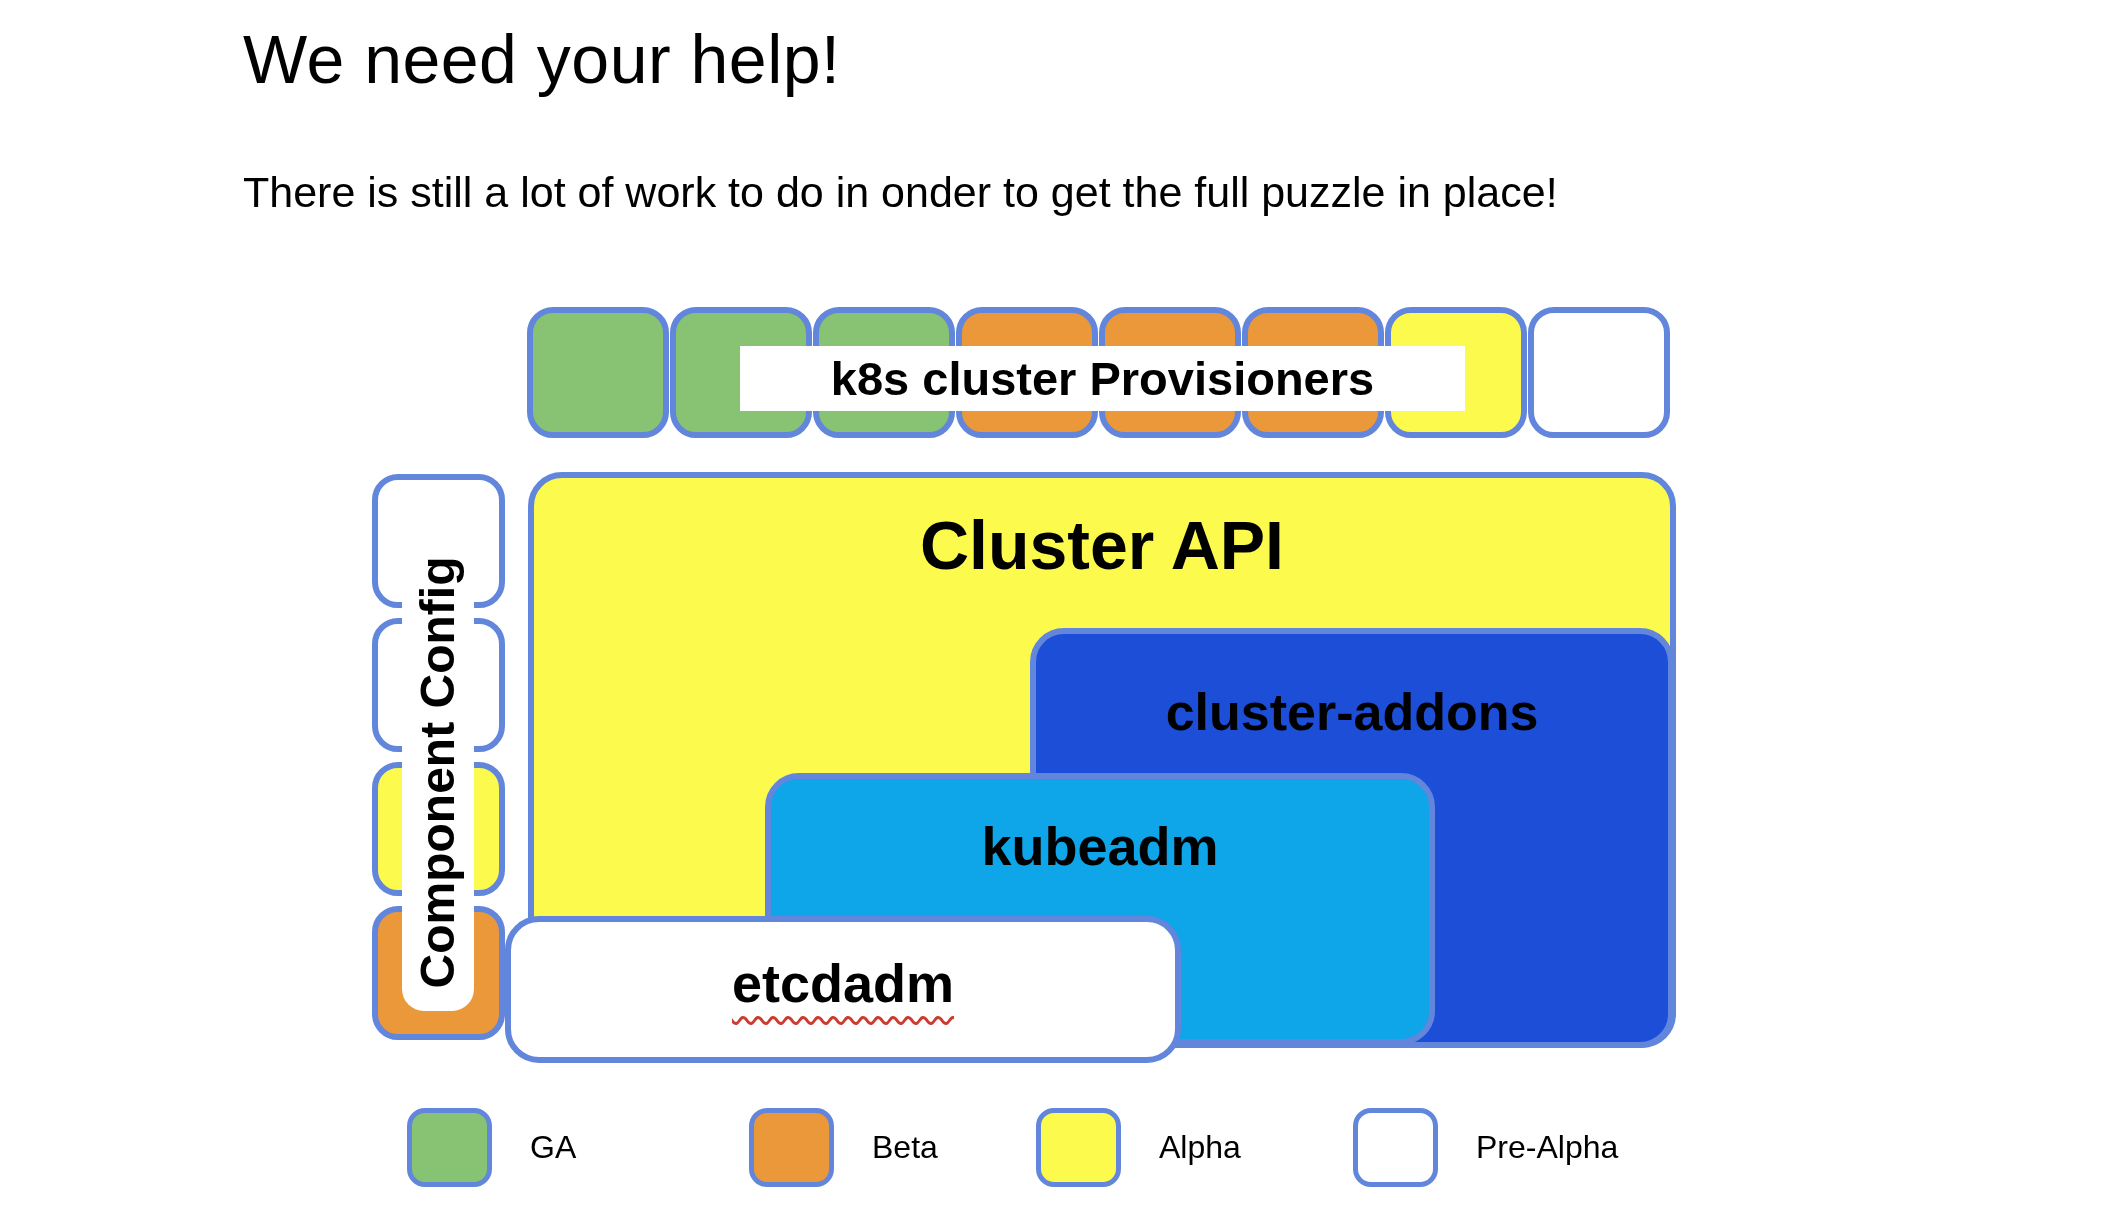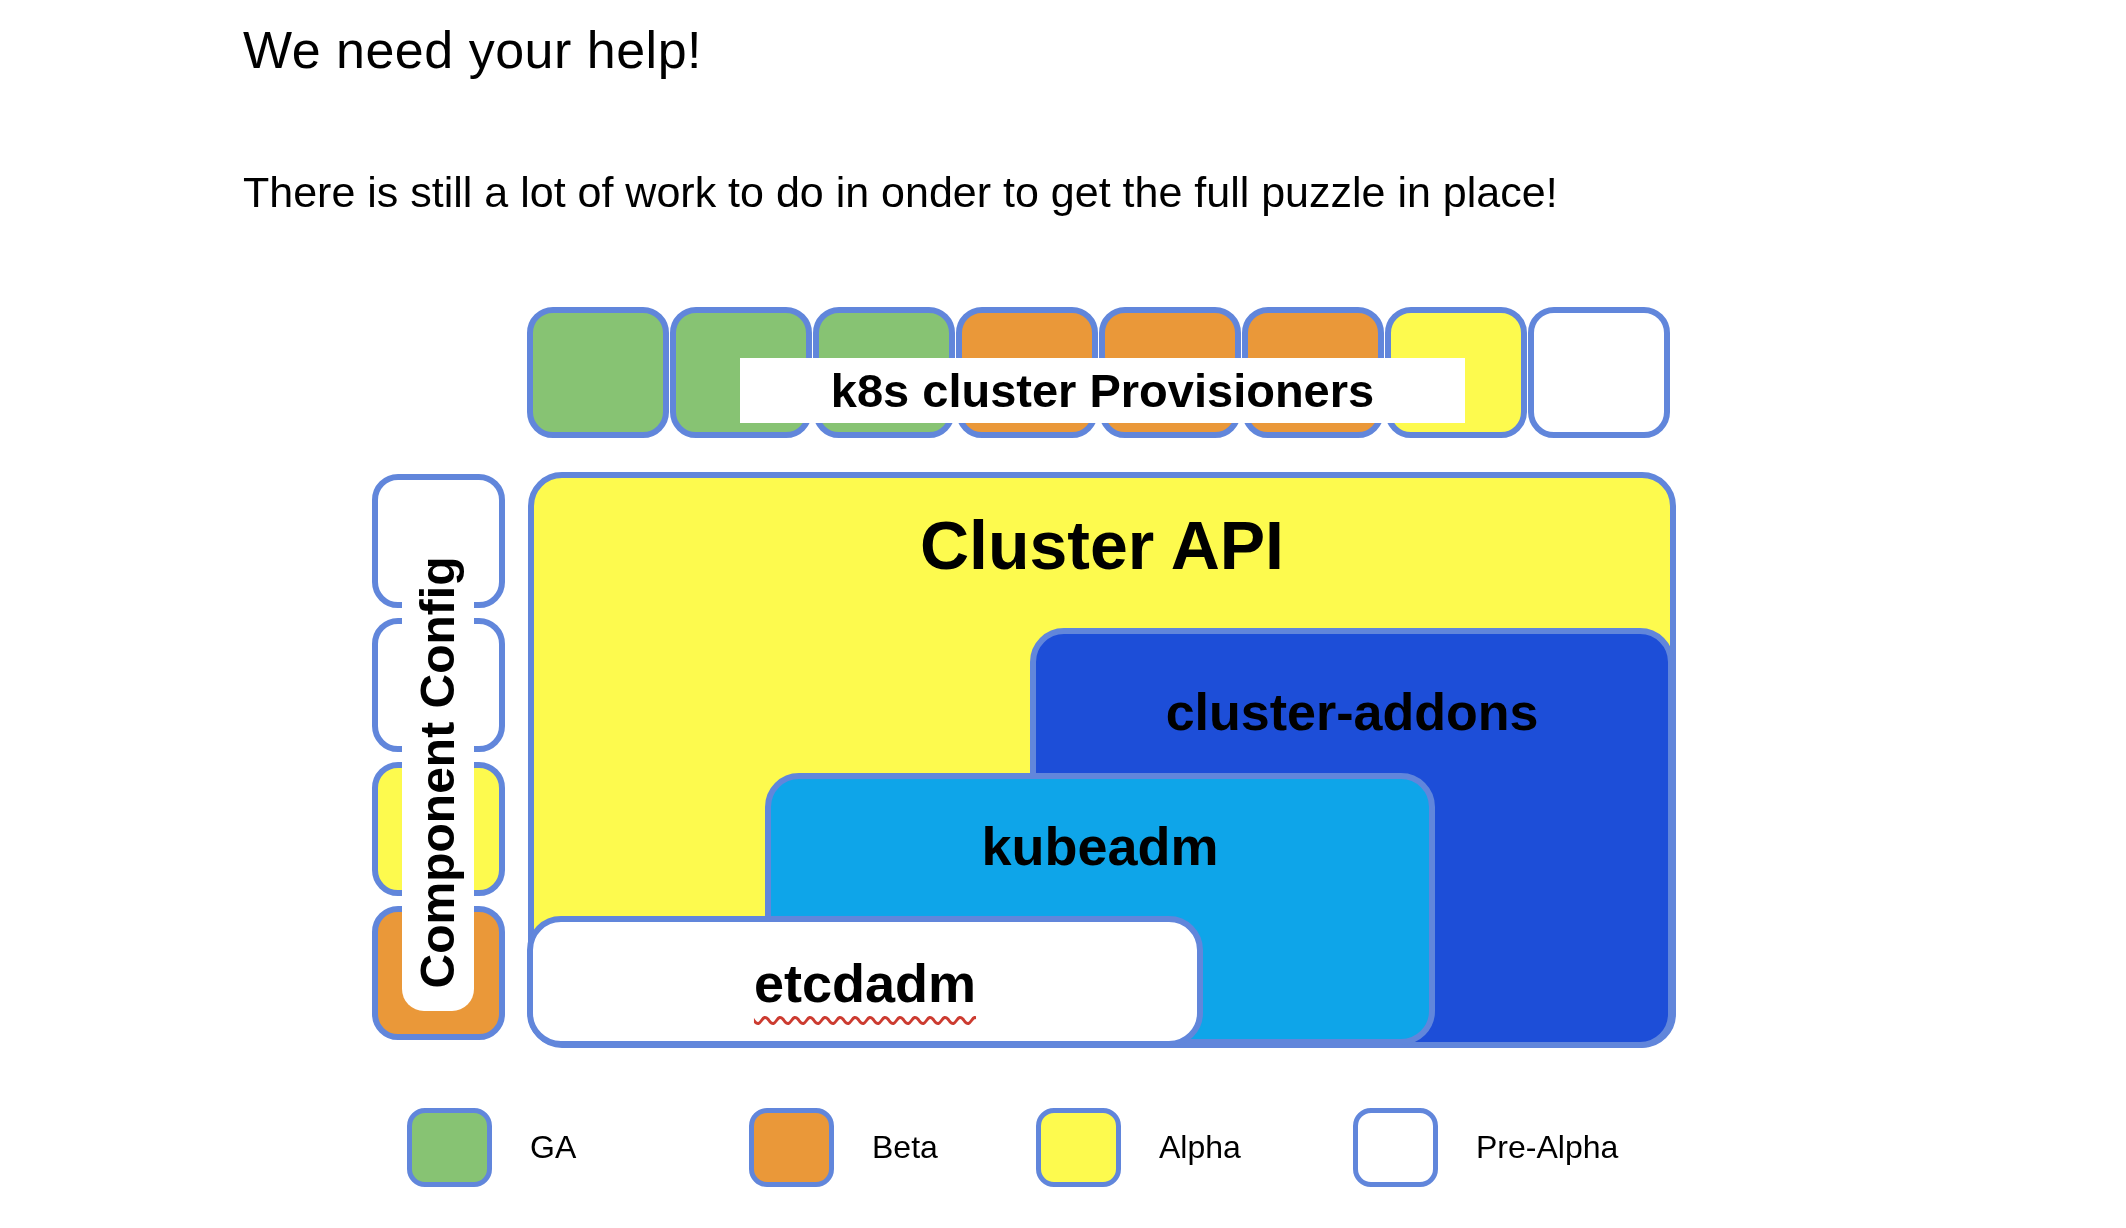--- a/index.html
+++ b/index.html
@@ -10,21 +10,21 @@
     background: #ffffff;
     overflow: hidden;
     font-family: "Liberation Sans", "DejaVu Sans", sans-serif;
     color: #000000;
   }
 
   
   #title {
     position: absolute;
     left: 243px; top: 20px;
-    font-size: 52px;
+    font-size: 68px;
     font-weight: 400;
     letter-spacing: 0.5px;
     white-space: nowrap;
   }
   #subtitle {
     position: absolute;
     left: 243px; top: 168px;
     font-size: 43px;
     font-weight: 400;
     white-space: nowrap;
@@ -52,21 +52,20 @@
     left: 740px; top: 346px;
     width: 725px; height: 65px;
     background: #ffffff;
     z-index: 2;
     display: flex;
     align-items: center;
     justify-content: center;
     font-size: 47px;
     font-weight: 700;
     white-space: nowrap;
-    margin-top: 12px;
   }
 
   
   #cc-col {
     position: absolute;
     left: 372px; top: 474px;
     display: flex;
     flex-direction: column;
     gap: 10px;
     z-index: 1;
@@ -101,21 +100,21 @@
     text-align: center;
     font-weight: 700;
     white-space: nowrap;
   }
   #box-cluster-api   { left: 528px;  top: 472px; width: 1148px; height: 576px; z-index: 1; }
   #box-cluster-api .box-label   { padding-top: 28px; font-size: 68px; }
   #box-cluster-addons{ left: 1030px; top: 628px; width: 644px;  height: 420px; z-index: 2; }
   #box-cluster-addons .box-label{ padding-top: 48px; font-size: 52px; }
   #box-kubeadm       { left: 765px;  top: 773px; width: 670px;  height: 272px; z-index: 3; }
   #box-kubeadm .box-label       { padding-top: 36px; font-size: 54px; }
-  #box-etcdadm       { left: 527px;  top: 916px; width: 676px;  height: 131px; z-index: 4; }
+  #box-etcdadm       { left: 505px;  top: 916px; width: 676px;  height: 147px; z-index: 4; }
   #box-etcdadm .box-label       { padding-top: 30px; font-size: 54px; }
 
   #box-etcdadm .box-label span {
     text-decoration-line: underline;
     text-decoration-style: wavy;
     text-decoration-thickness: 3px;
     text-underline-offset: 14px;
   }
 
   

